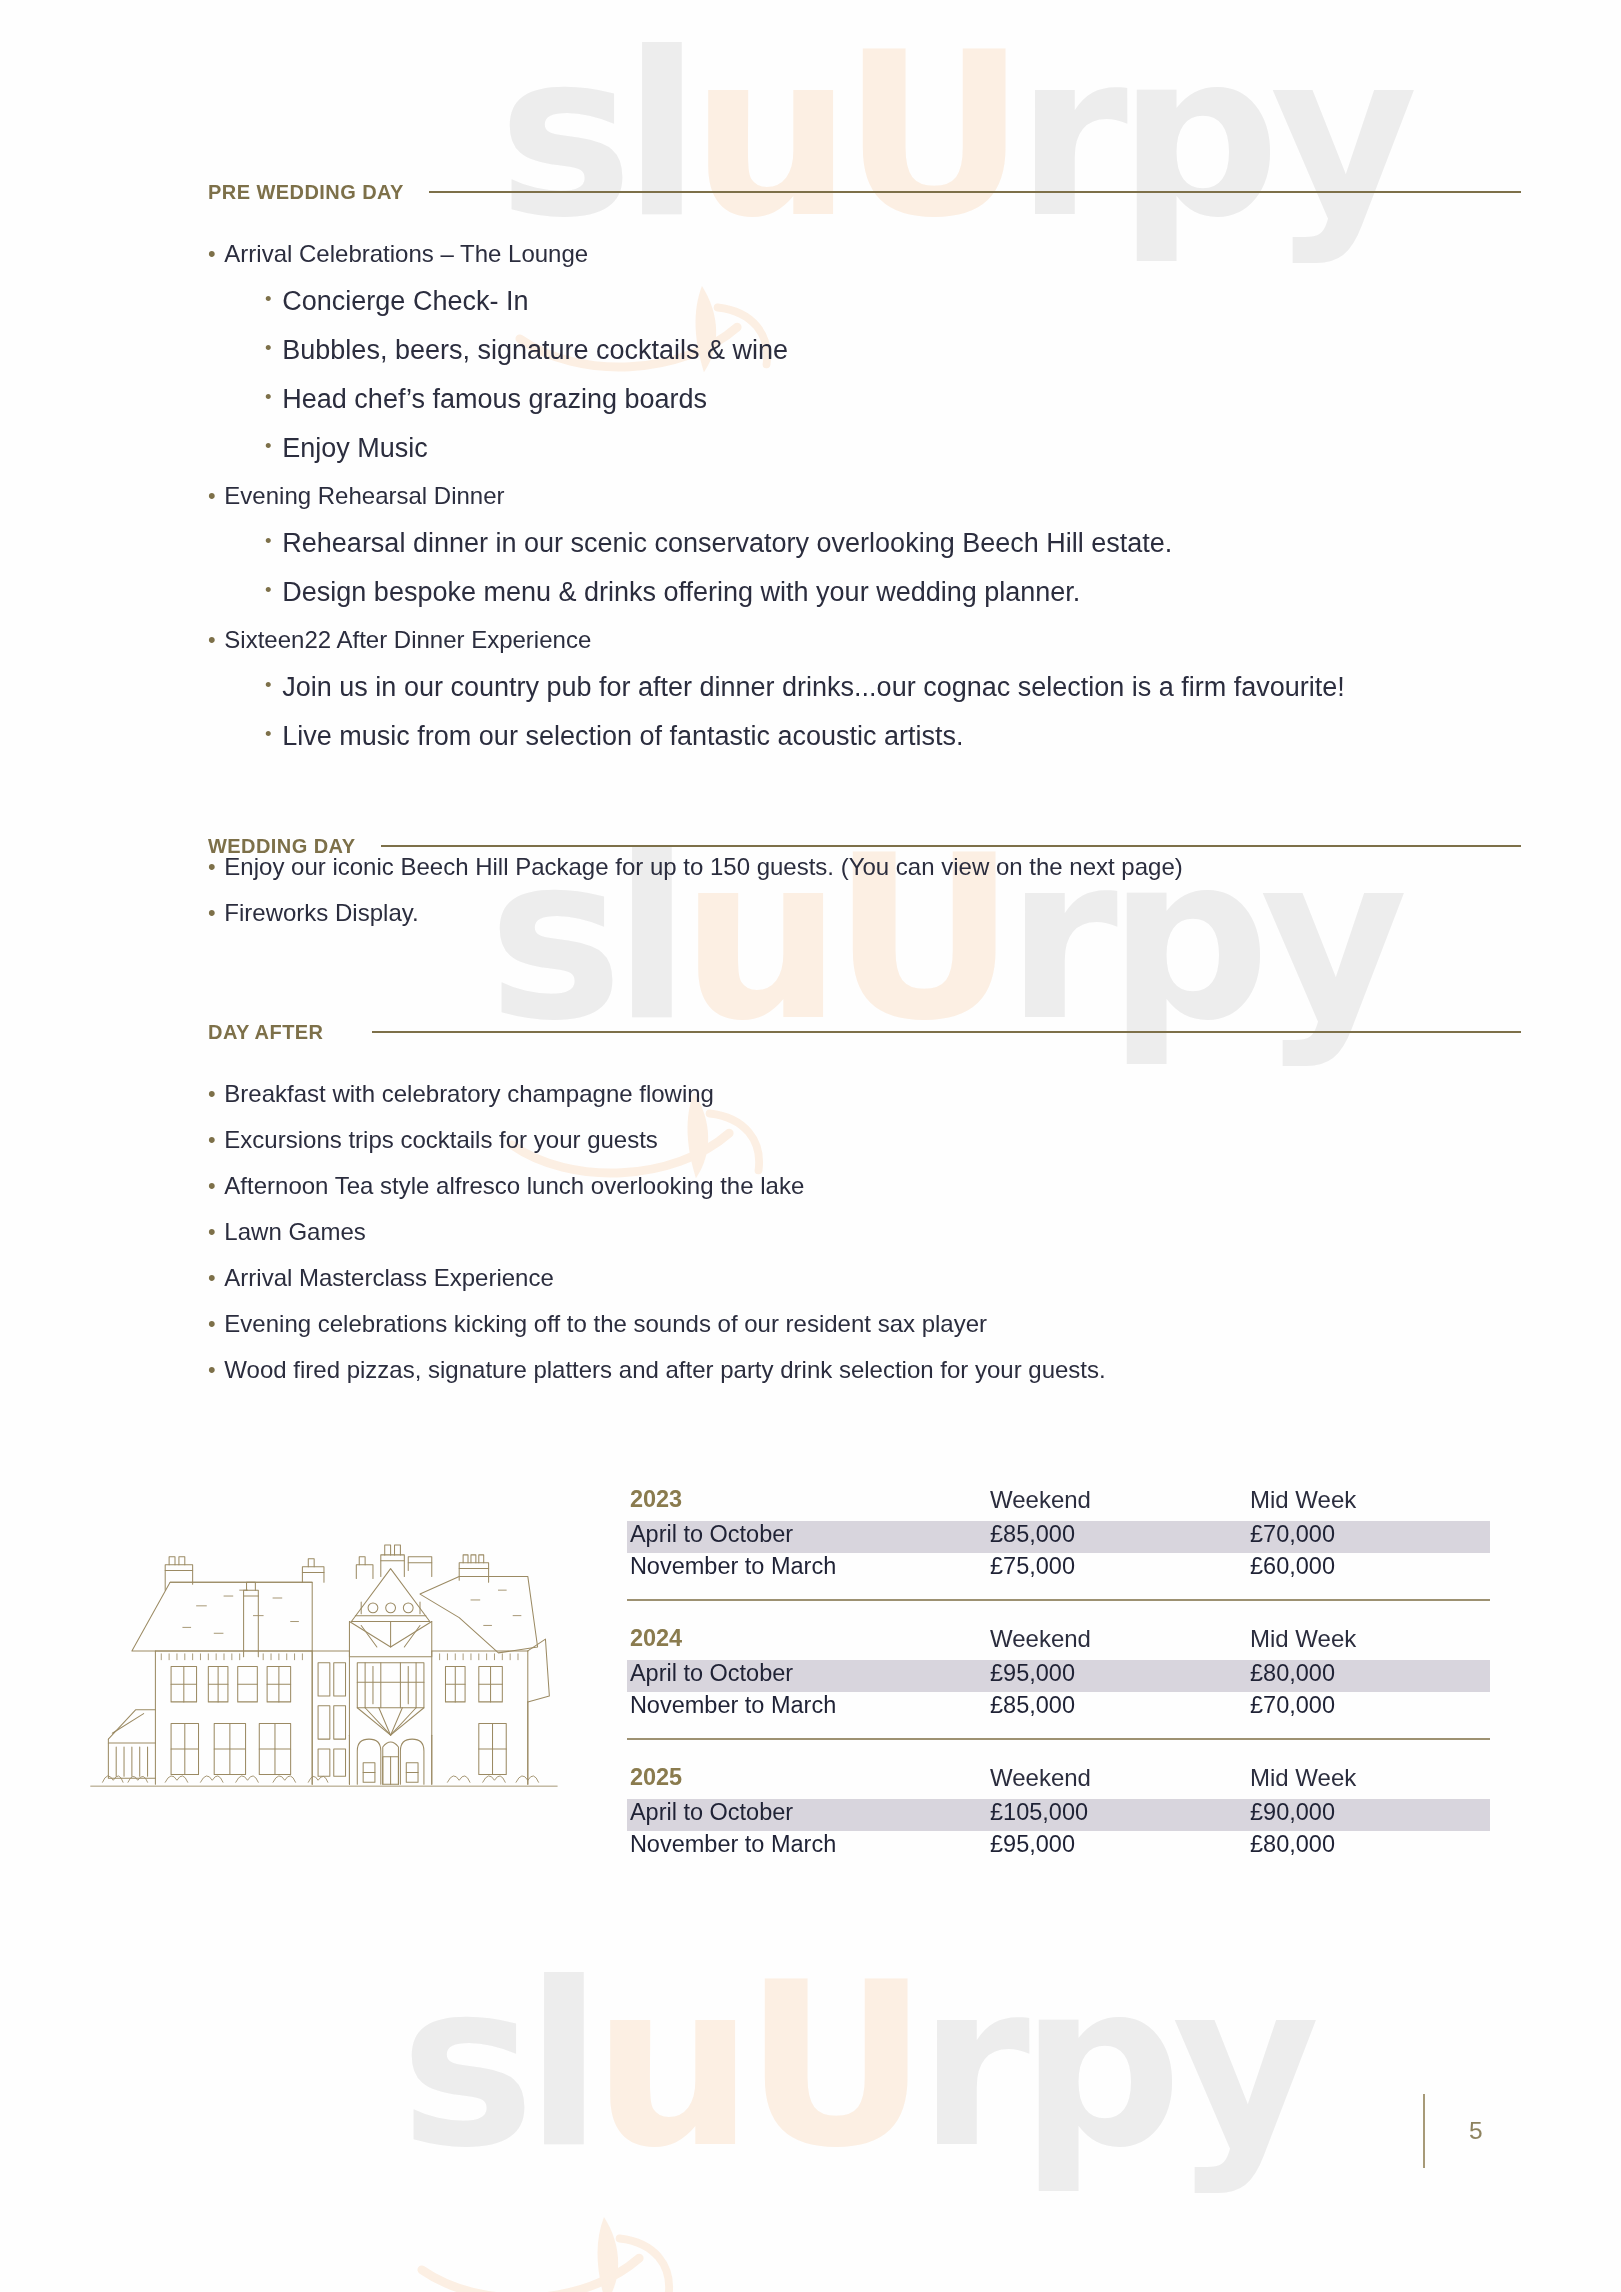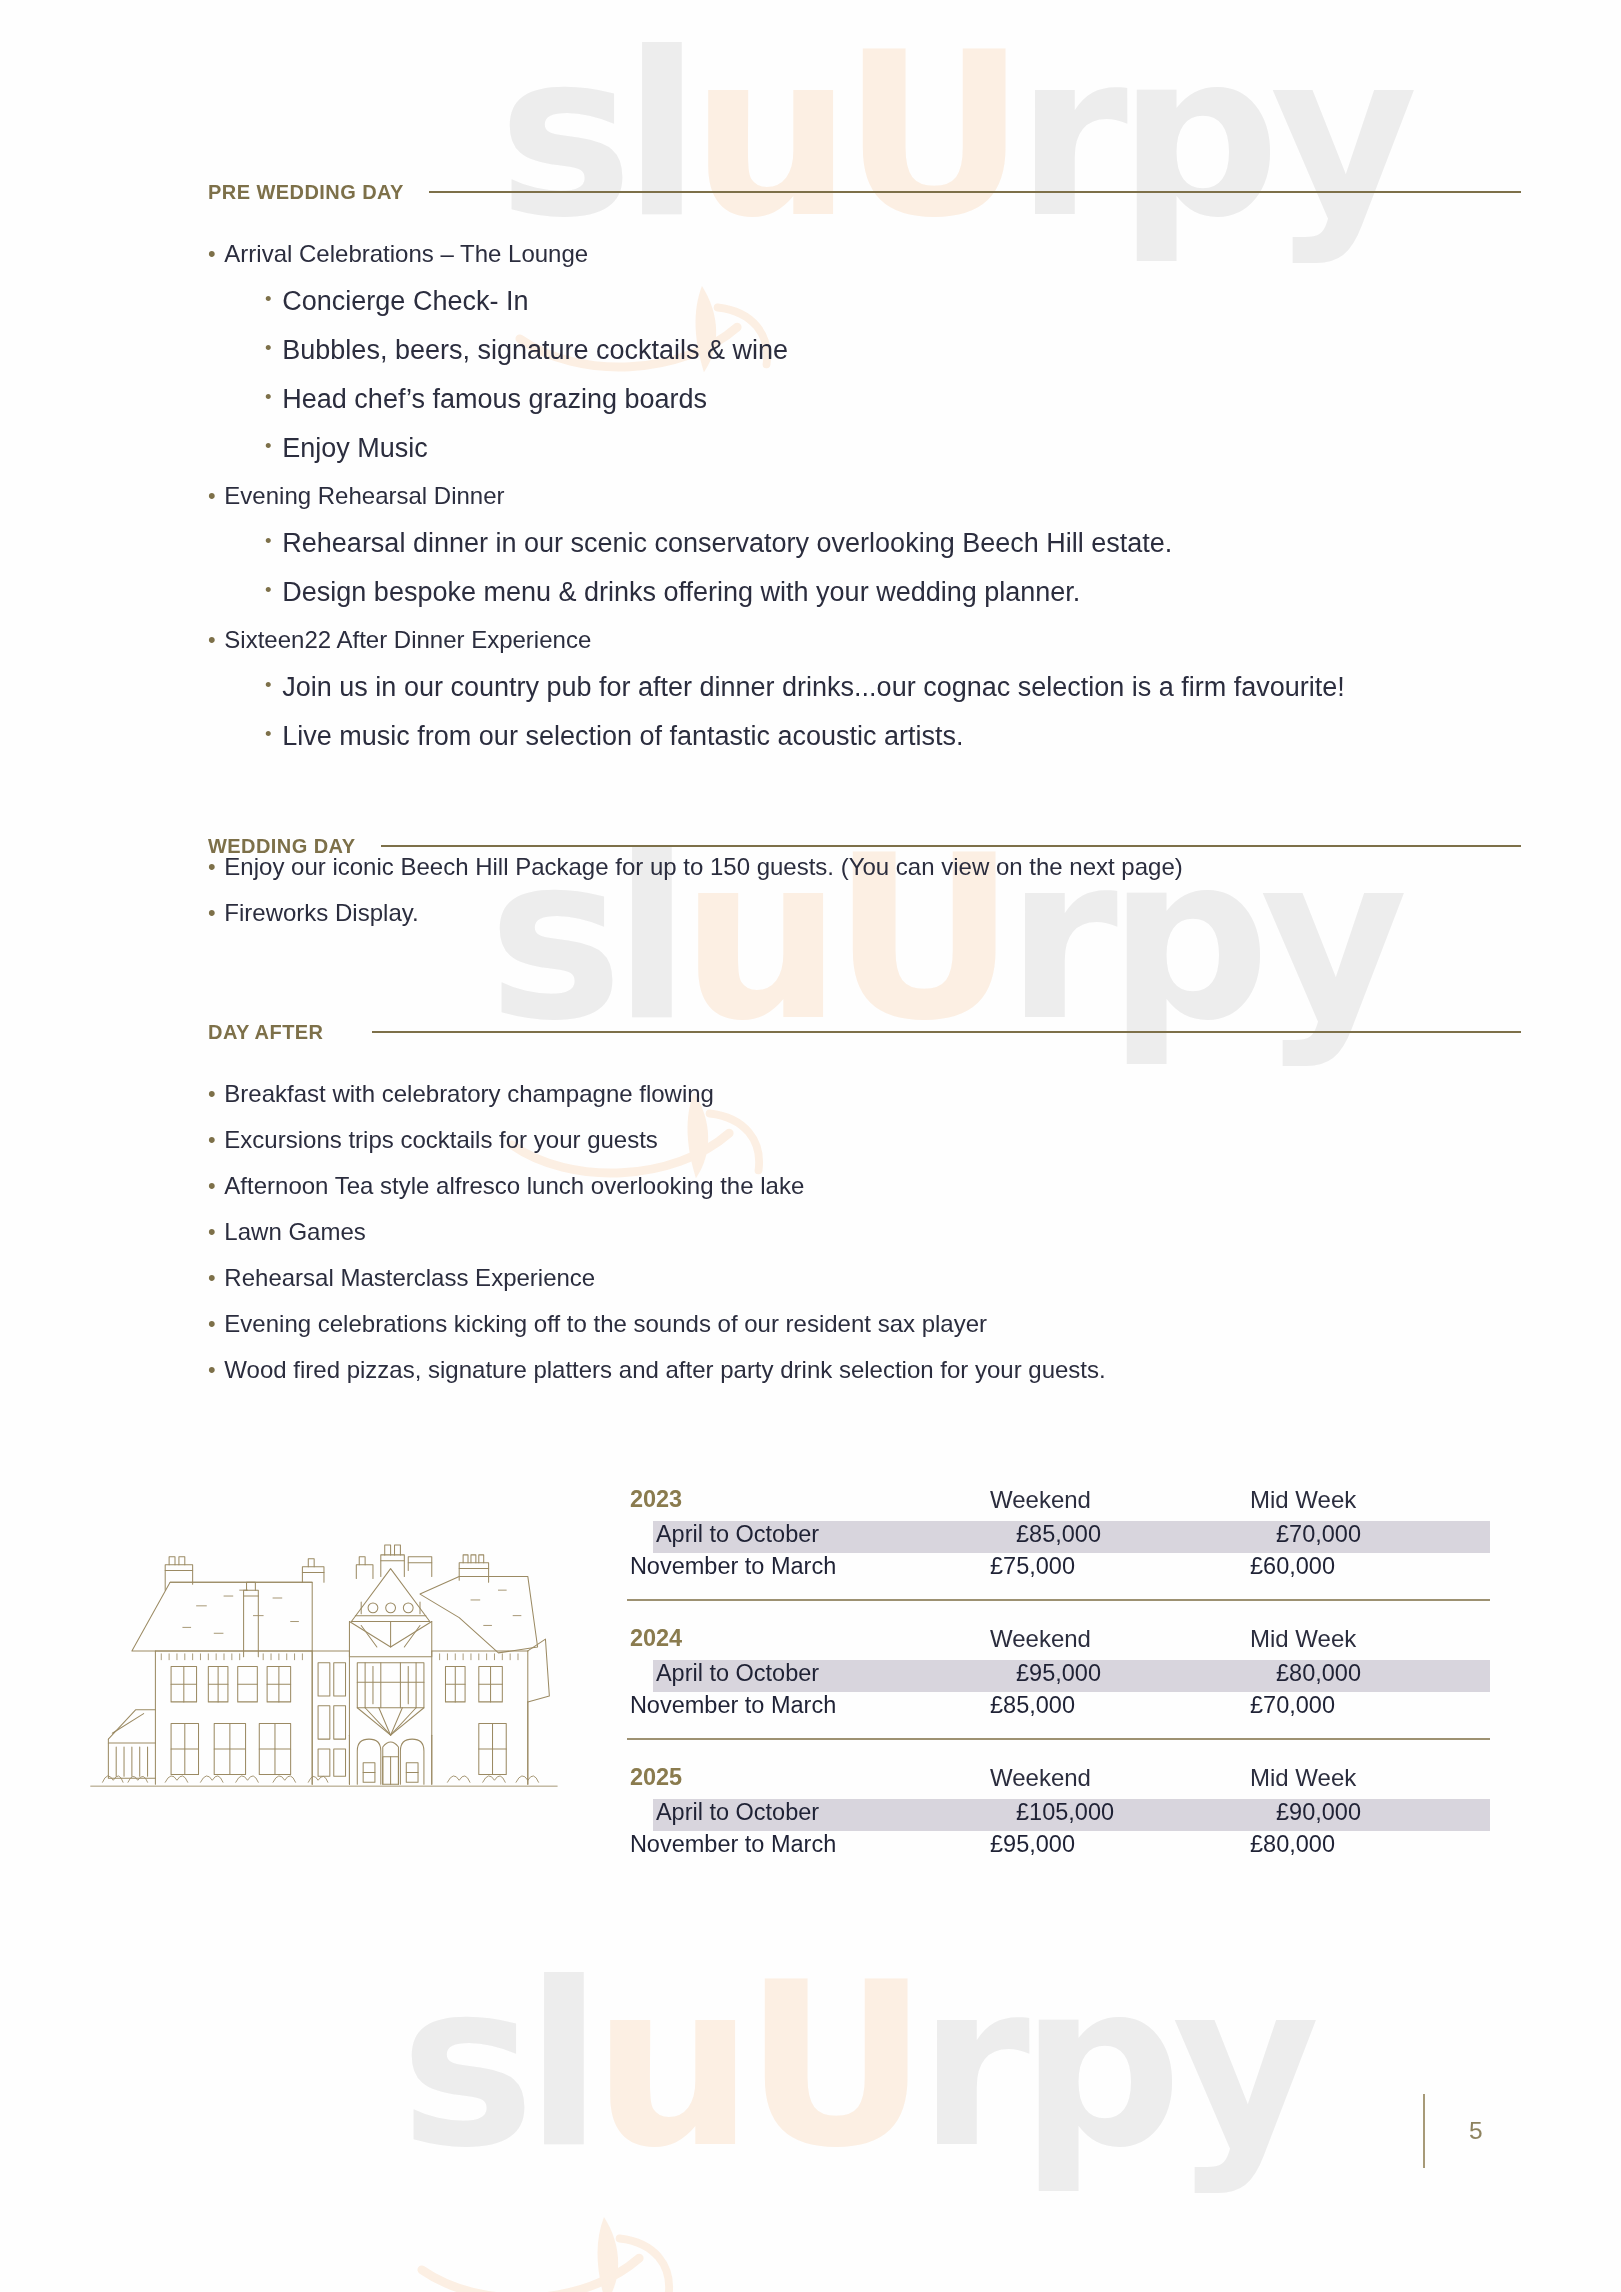--- a/index.html
+++ b/index.html
@@ -139,21 +139,21 @@
     background: #9d9172;
     margin-top: 13.7px;
     margin-bottom: 24.5px;
   }
   .price-row {
     display: flex;
     align-items: flex-start;
     height: 32px;
   }
   .price-row.header-row { height: 35px; }
-  .price-row.shaded { background: #d8d5dd; margin-left: 26px; }
+  .price-row.shaded { background: #d8d5dd; }
 
   .col-season { flex: 0 0 363px; padding-left: 2.9px; }
   .col-weekend { flex: 0 0 260px; }
   .col-midweek { flex: 1 1 auto; }
 
   .year-label {
     color: #8a7b4e;
     font-size: 23.5px;
     font-weight: 700;
     font-family: "Liberation Sans", sans-serif;
@@ -305,21 +305,21 @@
       <li class="bullet-row lvl1">
         <span class="dot">•</span>
         <span class="txt">Afternoon Tea style alfresco lunch overlooking the lake</span>
       </li>
       <li class="bullet-row lvl1">
         <span class="dot">•</span>
         <span class="txt">Lawn Games</span>
       </li>
       <li class="bullet-row lvl1">
         <span class="dot">•</span>
-        <span class="txt">Rehearsal Masterclass Experience</span>
+        <span class="txt">Arrival Masterclass Experience</span>
       </li>
       <li class="bullet-row lvl1">
         <span class="dot">•</span>
         <span class="txt">Evening celebrations kicking off to the sounds of our resident sax player</span>
       </li>
       <li class="bullet-row lvl1">
         <span class="dot">•</span>
         <span class="txt">Wood fired pizzas, signature platters and after party drink selection for your guests.</span>
       </li>
     </ul>

